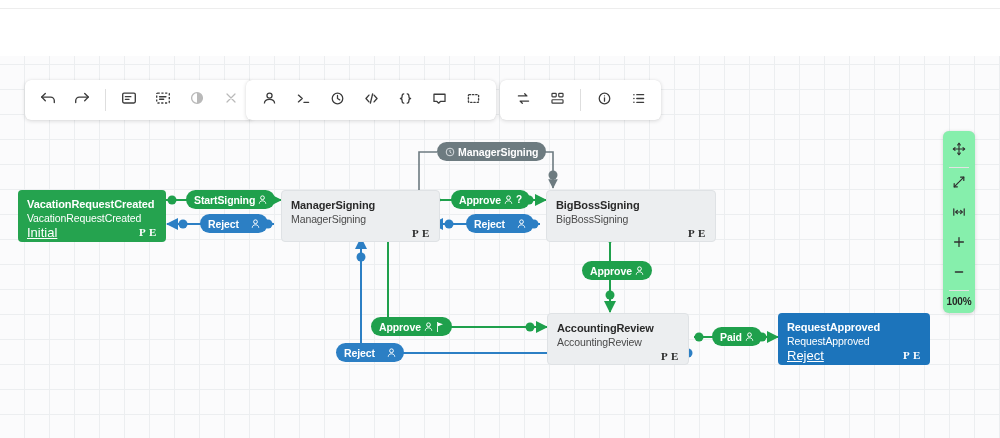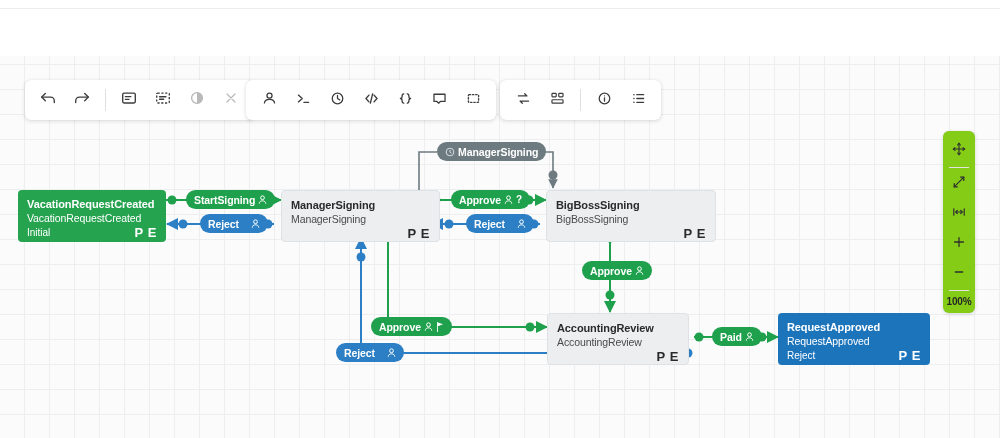--- a/index.html
+++ b/index.html
@@ -76,21 +76,21 @@
   .tbtn.dim { color: #b9b9b9; }
   .tbdiv {
     width: 1px; height: 22px; background: #dedede; margin: 0 6px;
   }
 
   
   .zoompanel {
     position: absolute;
     right: 25px; top: 131px;
     width: 32px;
-    background: #84cc16;
+    background: #86efac;
     border-radius: 6px;
     box-shadow: 0 1px 4px rgba(0,0,0,0.14), 0 0 1px rgba(0,0,0,0.10);
     display: flex;
     flex-direction: column;
     align-items: center;
     padding: 5px 0 3px 0;
     z-index: 40;
   }
   .zbtn {
     width: 30px; height: 30px;
@@ -128,22 +128,22 @@
     letter-spacing: -0.1px;
   }
   .node .n-footer {
     display: flex;
     justify-content: space-between;
     align-items: flex-end;
     font-size: 10px;
     line-height: 13px;
     margin-top: 1px;
   }
-  .node .n-state { font-size: 10px; }
-  .node .n-pe { font-size: 13px; font-weight: bold; letter-spacing: 0.6px; }
+  .node .n-state { font-size: 13px; text-decoration: underline; }
+  .node .n-pe { font-size: 11px; font-weight: bold; letter-spacing: 0.6px; font-family: Liberation Serif, serif; }
 
   .node.green  { background: #25a34f; color: #ffffff; }
   .node.blue   { background: #1c74bb; color: #ffffff; }
   .node.gray   { background: #eceef0; color: #2a2a2a; border: 1px solid #dfe2e5; }
   .node.gray .n-sub { color: #4a4a4a; }
   .node.gray .n-pe { color: #2a2a2a; }
 
   
   .pill {
     position: absolute;

